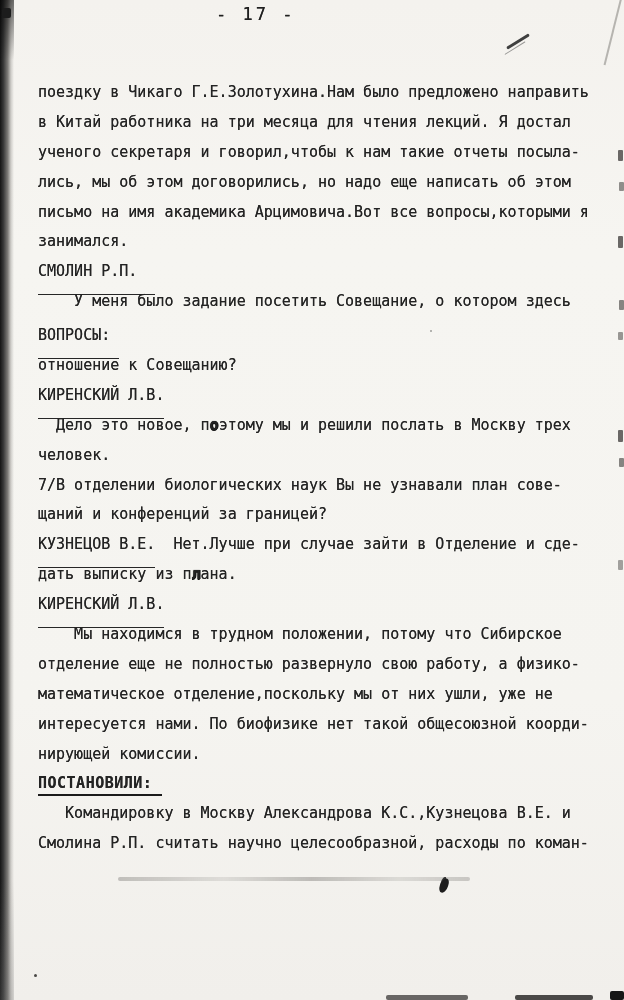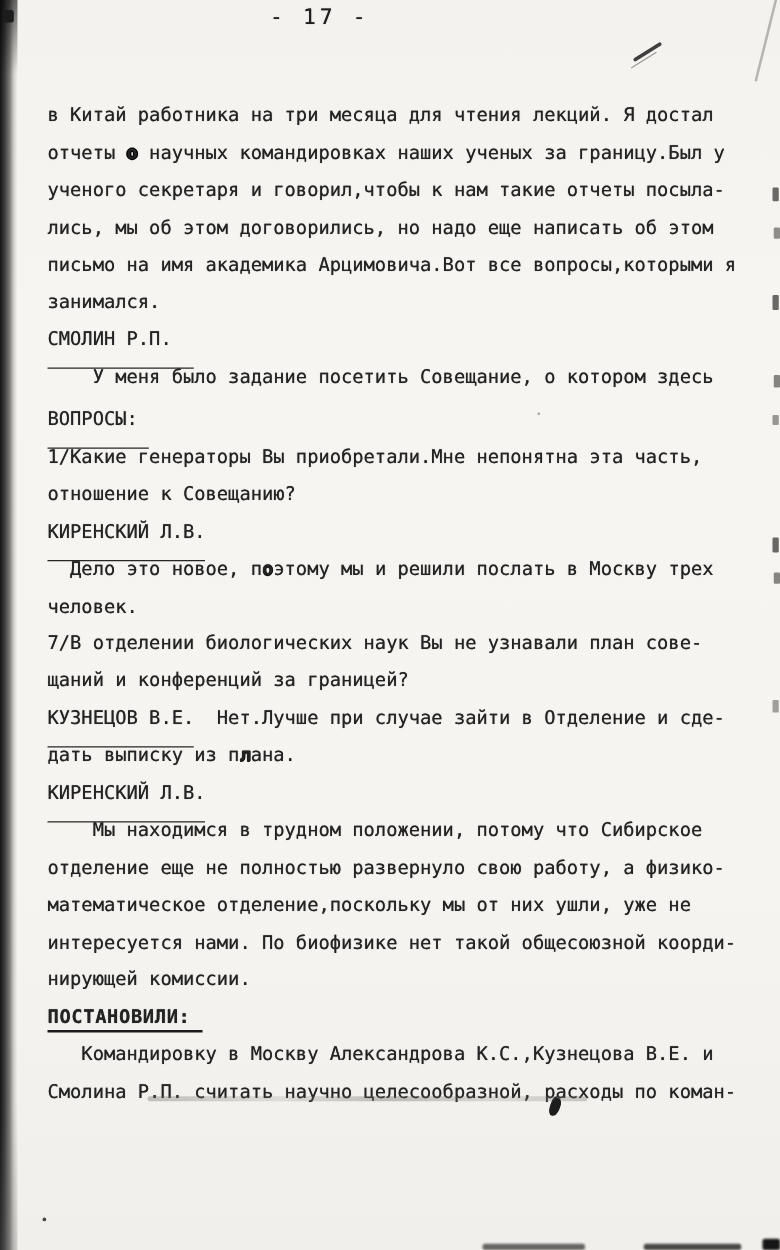--- a/index.html
+++ b/index.html
@@ -81,30 +81,29 @@
   .dot{position:absolute;background:#4a4846;border-radius:50%;}
 </style>
 </head>
 <body>
 
 <div class="paper">
 
   <div class="page-number">- 17 -</div>
 
   <div class="doc-body">
+      <div class="line"><span>поездку в Чикаго Г.Е.Золотухина.Нам было предложено направить</span></div>
       <div class="line"><span>в Китай работника на три месяца для чтения лекций. Я достал</span></div>
-      <div class="line"><span>отчеты </span><span class="blot-heavy">о</span><span> научных командировках наших ученых за границу.Был у</span></div>
       <div class="line"><span>ученого секретаря и говорил,чтобы к нам такие отчеты посыла-</span></div>
       <div class="line"><span>лись, мы об этом договорились, но надо еще написать об этом</span></div>
       <div class="line"><span>письмо на имя академика Арцимовича.Вот все вопросы,которыми я</span></div>
       <div class="line"><span>занимался.</span></div>
       <div class="line"><span class="underline">СМОЛИН Р.П.  </span></div>
       <div class="line"><span>    У меня было задание посетить Совещание, о котором здесь</span></div>
       <div class="line" style="margin-top: 4px;"><span class="underline">ВОПРОСЫ: </span></div>
-      <div class="line"><span>1/Какие генераторы Вы приобретали.Мне непонятна эта часть,</span></div>
       <div class="line"><span>отношение к Совещанию?</span></div>
       <div class="line"><span class="underline">КИРЕНСКИЙ Л.В.</span></div>
       <div class="line"><span>  Дело это новое, п</span><span class="blot">о</span><span>этому мы и решили послать в Москву трех</span></div>
       <div class="line"><span>человек.</span></div>
       <div class="line"><span>7/В отделении биологических наук Вы не узнавали план сове-</span></div>
       <div class="line"><span>щаний и конференций за границей?</span></div>
       <div class="line"><span class="underline">КУЗНЕЦОВ В.Е.</span><span>  Нет.Лучше при случае зайти в Отделение и сде-</span></div>
       <div class="line"><span>дать выписку из п</span><span class="blot">л</span><span>ана.</span></div>
       <div class="line"><span class="underline">КИРЕНСКИЙ Л.В.</span></div>
       <div class="line"><span>    Мы находимся в трудном положении, потому что Сибирское</span></div>

